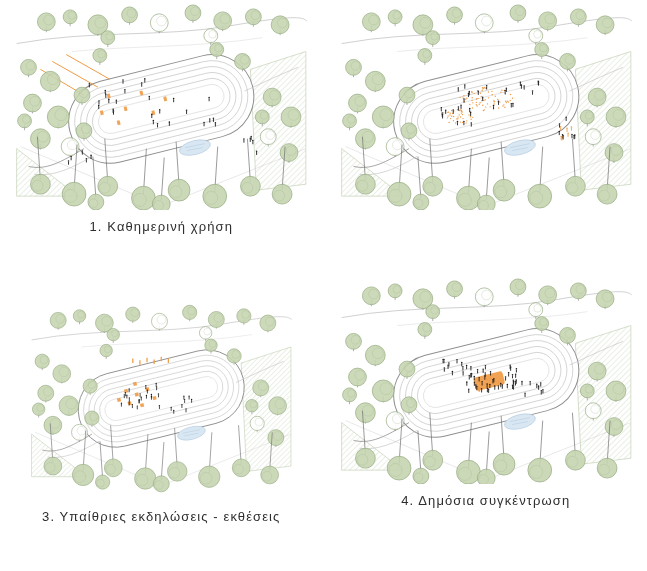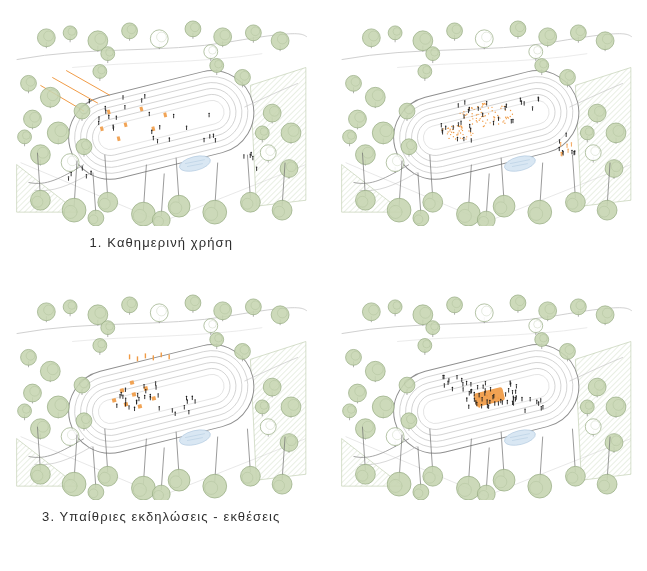--- a/index.html
+++ b/index.html
@@ -588,21 +588,21 @@
         <circle cx="269" cy="197.5" r="5.5" fill="none" stroke="#94aa80" stroke-width="0.4" opacity="0.6"></circle>
         <line x1="84" y1="200" x2="81" y2="158" stroke="#6e6e6e" stroke-width="0.7"></line>
         <circle cx="84" cy="204" r="8" fill="#c6d5b1" fill-opacity="0.9" stroke="#94aa80" stroke-width="0.7"></circle>
         <circle cx="81.6" cy="205.2" r="4.4" fill="none" stroke="#94aa80" stroke-width="0.4" opacity="0.6"></circle>
         <line x1="150" y1="202" x2="153" y2="159" stroke="#6e6e6e" stroke-width="0.7"></line>
         <circle cx="150" cy="206" r="9" fill="#c6d5b1" fill-opacity="0.9" stroke="#94aa80" stroke-width="0.7"></circle>
         <circle cx="147.3" cy="207.35" r="4.95" fill="none" stroke="#94aa80" stroke-width="0.4" opacity="0.6"></circle>
       </svg>
   </figure>
 
-  <figure class="panel" style="margin:0">
+  <figure class="panel" style="margin:16px">
     <svg class="scene" viewBox="0 0 300 212">
         <defs>
           <pattern id="hg2" width="4" height="4" patternUnits="userSpaceOnUse" patternTransform="rotate(45)">
             <line x1="0" y1="0" x2="0" y2="4" stroke="#a9c193" stroke-width="0.5"></line>
           </pattern>
         </defs>
         <path d="M 4 44 C 80 30 150 38 220 26 S 292 18 297 21" stroke="#c4c4c4" stroke-width="0.8" fill="none"></path>
         <path d="M 60 52 C 120 46 190 48 252 38" stroke="#dddddd" stroke-width="0.6" fill="none"></path>
         <polyline points="8,148 150,208 296,150" stroke="#dedede" stroke-width="0.7" fill="none"></polyline>
         <polygon points="240,70 296,52 296,186 246,192" fill="url(#hg2)" stroke="#b9c9a9" stroke-width="0.6"></polygon>
@@ -1080,15 +1080,16 @@
         <line x1="272" y1="192" x2="275" y2="148" stroke="#6e6e6e" stroke-width="0.7"></line>
         <circle cx="272" cy="196" r="10" fill="#c6d5b1" fill-opacity="0.9" stroke="#94aa80" stroke-width="0.7"></circle>
         <circle cx="269" cy="197.5" r="5.5" fill="none" stroke="#94aa80" stroke-width="0.4" opacity="0.6"></circle>
         <line x1="84" y1="200" x2="81" y2="158" stroke="#6e6e6e" stroke-width="0.7"></line>
         <circle cx="84" cy="204" r="8" fill="#c6d5b1" fill-opacity="0.9" stroke="#94aa80" stroke-width="0.7"></circle>
         <circle cx="81.6" cy="205.2" r="4.4" fill="none" stroke="#94aa80" stroke-width="0.4" opacity="0.6"></circle>
         <line x1="150" y1="202" x2="153" y2="159" stroke="#6e6e6e" stroke-width="0.7"></line>
         <circle cx="150" cy="206" r="9" fill="#c6d5b1" fill-opacity="0.9" stroke="#94aa80" stroke-width="0.7"></circle>
         <circle cx="147.3" cy="207.35" r="4.95" fill="none" stroke="#94aa80" stroke-width="0.4" opacity="0.6"></circle>
       </svg>
+    <figcaption class="caption">4. Δημόσια συγκέντρωση</figcaption>
   </figure>
 
 </div>
 
 </body></html>

